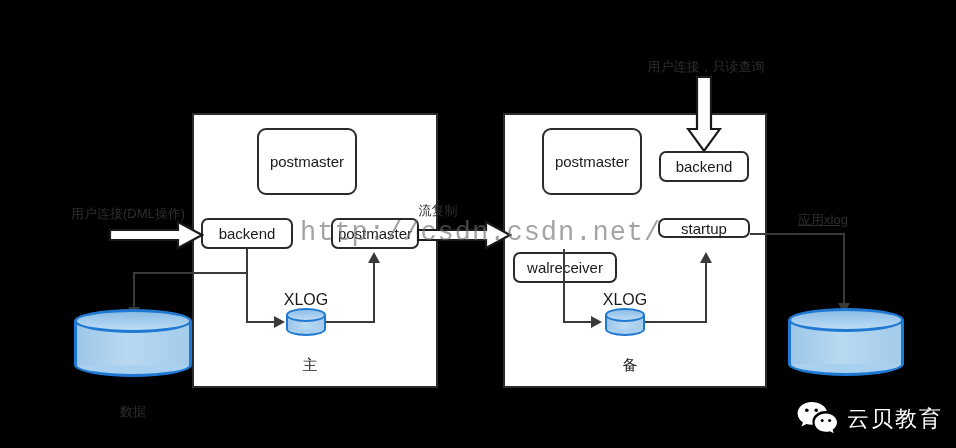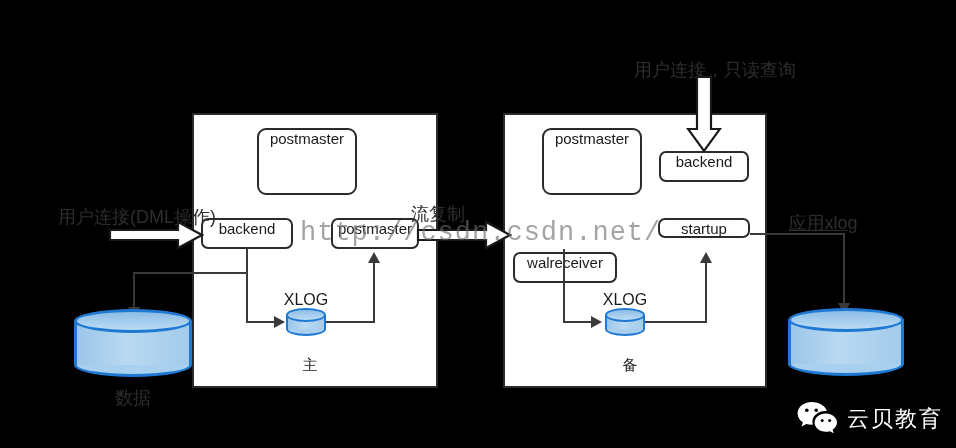--- a/index.html
+++ b/index.html
@@ -6,26 +6,26 @@
   body{width:956px;height:448px;overflow:hidden;
        font-family:"Liberation Sans","DejaVu Sans",sans-serif;}
   #stage{position:relative;width:956px;height:448px;background:#000;}
   .abs{position:absolute;}
 
   
   .panel{background:#fff;border:2px solid #2b2b2b;box-sizing:border-box;}
 
   
   .node{box-sizing:border-box;background:#fff;border:2px solid #2b2b2b;
-        border-radius:7px;display:flex;justify-content:center;
+        border-radius:7px;display:flex;align-items:center;justify-content:center;
         color:#1a1a1a;font-size:15px;white-space:nowrap;}
   .node.big{border-radius:9px;}
 
   
-  .lbl{color:#2b2b2b;font-size:18px;white-space:nowrap;text-align:center;}
+  .lbl{color:#2b2b2b;font-size:13px;white-space:nowrap;text-align:center;}
   .lbl.onblack{color:#2e2e2e;}
   .lbl.xlog{color:#1a1a1a;font-size:16px;}
   .lbl.role{color:#1a1a1a;font-size:15px;}
 
   
   .ln{background:#3a3a3a;}
   .lnh{height:2px;}
   .lnv{width:2px;}
 
   
@@ -124,21 +124,21 @@
       <polygon points="2,10 70,10 70,2 94,15 70,28 70,20 2,20" fill="#ffffff" stroke="#1a1a1a" stroke-width="2.2" stroke-linejoin="miter"></polygon>
     </svg>
   </div>
 
   <div class="cyl" style="left:74px;top:309px;width:118px;height:68px;">
     <div class="body"></div>
       <div class="bot"></div>
       <div class="bot-mask"></div>
       <div class="top"></div>
   </div>
-  <div class="abs lbl onblack" style="left:93px;top:386px;width:80px;">
+  <div class="abs lbl onblack" style="left:93px;top:403px;width:80px;">
     <span>数据</span>
   </div>
 
   <div class="abs lbl onblack" style="left:396px;top:202px;width:84px;">
     <span>流复制</span>
   </div>
   <div class="blockarrow" style="left:416px;top:220px;">
     <svg width="96" height="30" viewBox="0 0 96 30">
       <polygon points="2,10 70,10 70,2 94,15 70,28 70,20 2,20" fill="#ffffff" stroke="#1a1a1a" stroke-width="2.2" stroke-linejoin="miter"></polygon>
     </svg>

